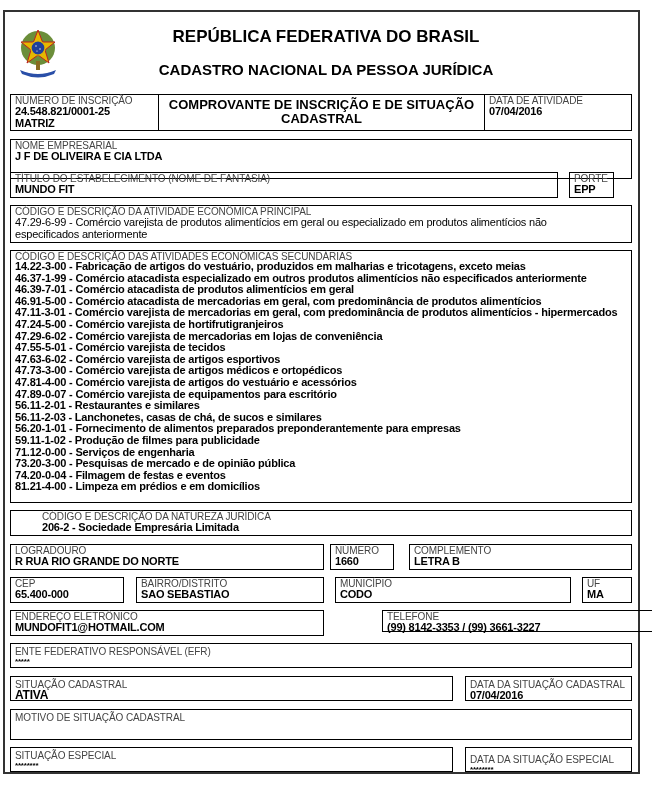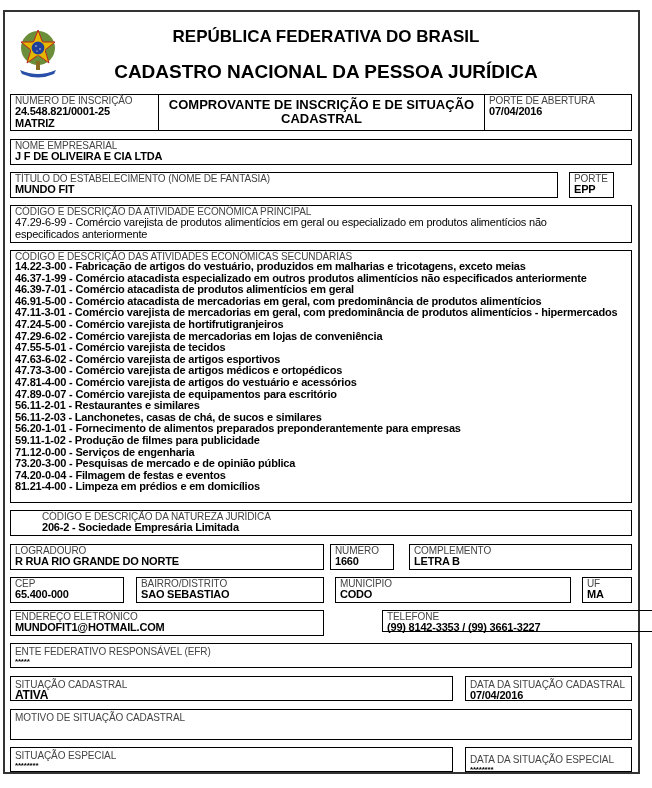--- a/index.html
+++ b/index.html
@@ -25,37 +25,37 @@
   <polygon points="22,2 26.5,14 39,14 29,22 33,35 22,27 11,35 15,22 5,14 17.5,14" fill="#e5b800" stroke="#b22" stroke-width="1"></polygon>
   <circle cx="22" cy="20" r="7" fill="#1f3f9a" stroke="#e5b800" stroke-width="1.2"></circle>
   <circle cx="20" cy="18" r="0.7" fill="#fff"></circle>
     <circle cx="24" cy="21" r="0.7" fill="#fff"></circle>
     <circle cx="21" cy="23" r="0.6" fill="#fff"></circle>
   <rect x="20" y="33" width="4" height="9" fill="#8a6a20"></rect>
   <path d="M4,42 Q22,50 40,42 L38,46 Q22,53 6,46 Z" fill="#2a4fa8"></path>
 </svg>
 
 <div class="h1" style="top:27px;font-size:17px;">REPÚBLICA FEDERATIVA DO BRASIL</div>
-<div class="h1" style="top:61px;font-size:19px;">CADASTRO NACIONAL DA PESSOA JURÍDICA</div>
+<div class="h1" style="top:61px;font-size:15px;">CADASTRO NACIONAL DA PESSOA JURÍDICA</div>
 
 <div class="box" style="left:10px;top:94px;width:149px;height:37px;">
   <div class="lbl">NÚMERO DE INSCRIÇÃO</div>
   <div class="val">24.548.821/0001-25</div>
   <div class="val">MATRIZ</div>
 </div>
 <div class="box" style="left:158px;top:94px;width:327px;height:37px;">
   <div class="center-title">COMPROVANTE DE INSCRIÇÃO E DE SITUAÇÃO</div>
   <div class="center-title" style="padding-top:0">CADASTRAL</div>
 </div>
 <div class="box" style="left:484px;top:94px;width:148px;height:37px;">
-  <div class="lbl">PORTE DE ABERTURA</div>
+  <div class="lbl">DATA DE ATIVIDADE</div>
   <div class="val">07/04/2016</div>
 </div>
 
-<div class="box" style="left:10px;top:139px;width:622px;height:26px;">
+<div class="box" style="left:10px;top:139px;width:622px;height:40px;">
   <div class="lbl">NOME EMPRESARIAL</div>
   <div class="val">J F DE OLIVEIRA E CIA LTDA</div>
 </div>
 
 <div class="box" style="left:10px;top:172px;width:548px;height:26px;">
   <div class="lbl">TÍTULO DO ESTABELECIMENTO (NOME DE FANTASIA)</div>
   <div class="val">MUNDO FIT</div>
 </div>
 <div class="box" style="left:569px;top:172px;width:45px;height:26px;">
   <div class="lbl">PORTE</div>

